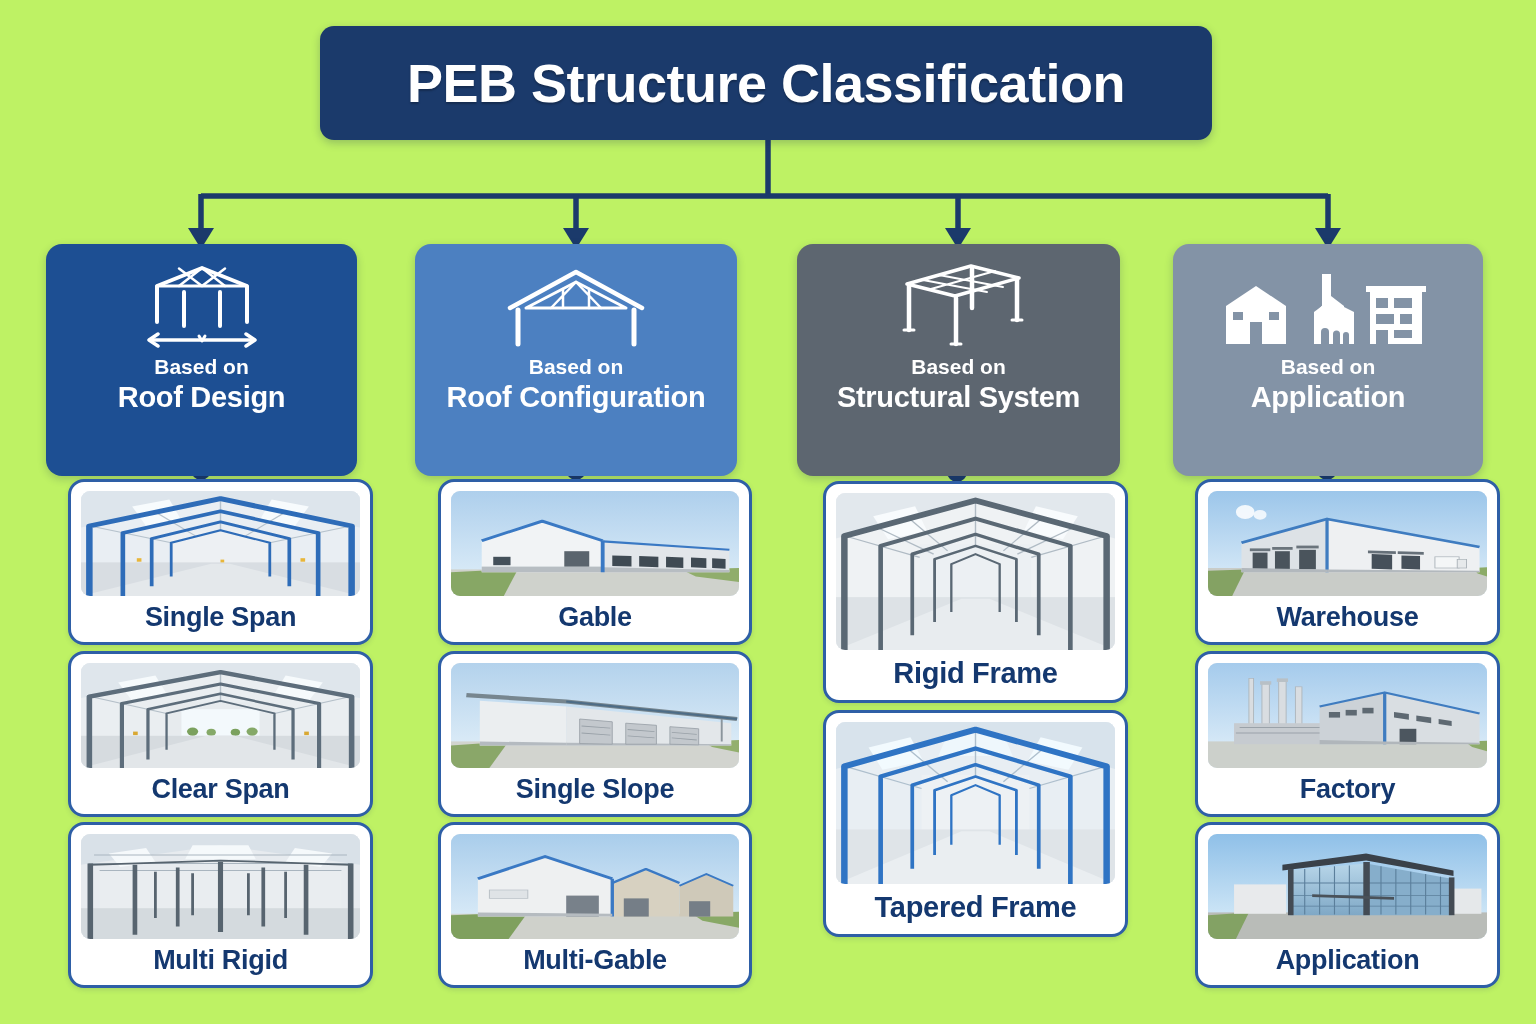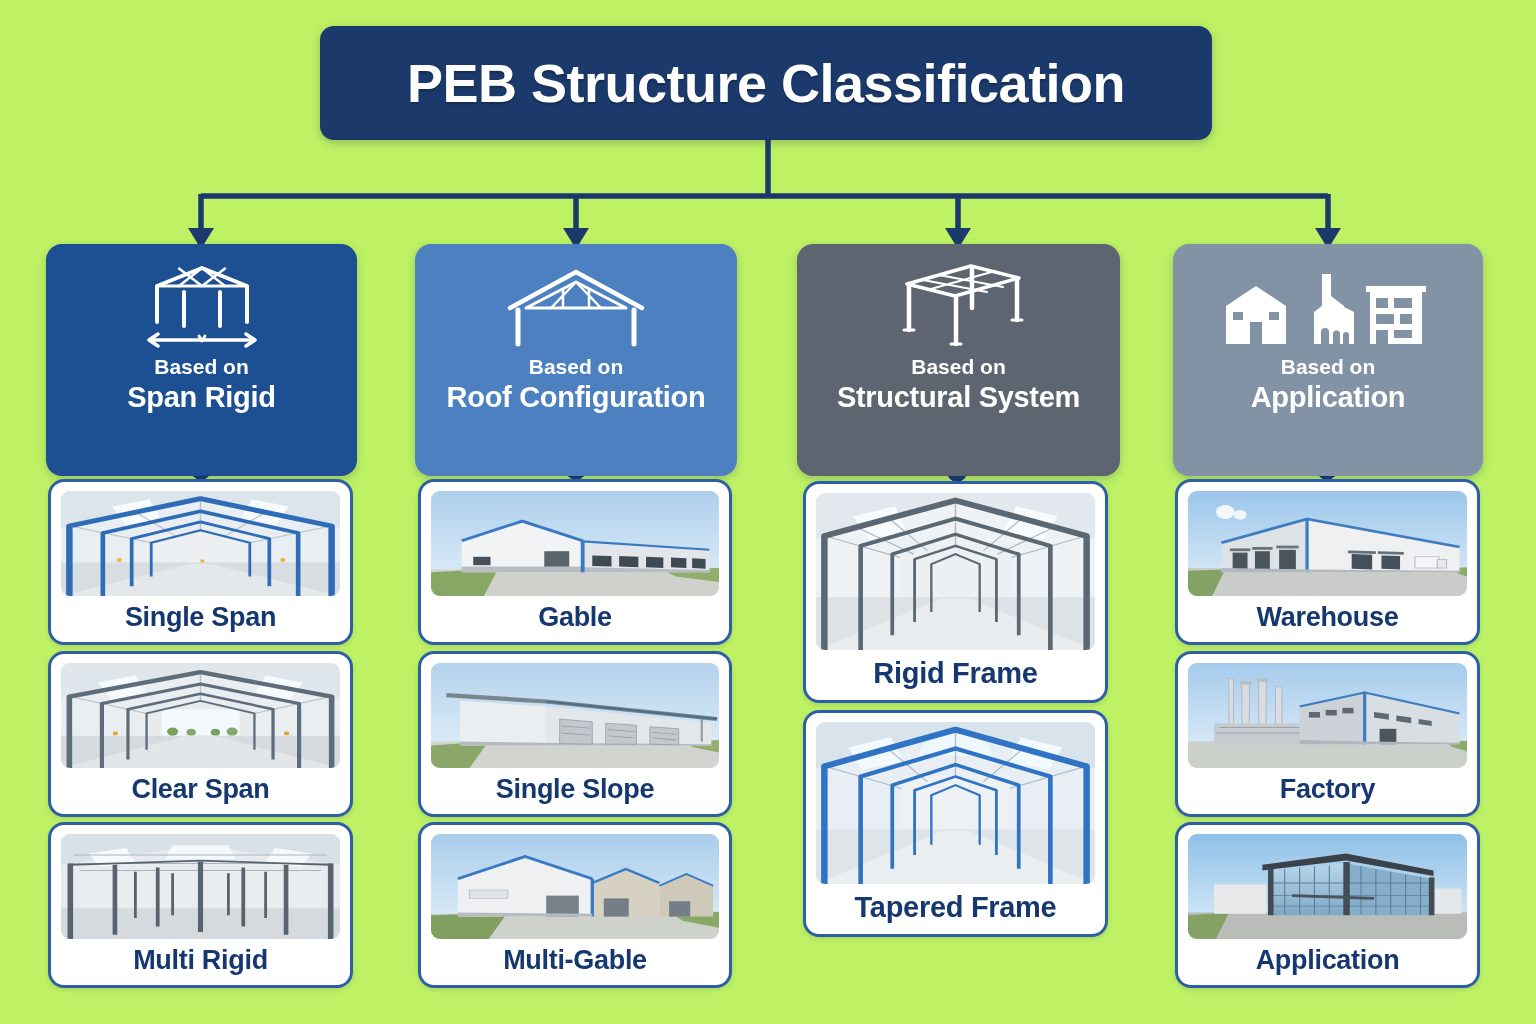--- a/index.html
+++ b/index.html
@@ -12,21 +12,21 @@
   .title-box span{color:#fff;font-size:54px;font-weight:bold;letter-spacing:-.5px;
              text-shadow:0 2px 2px rgba(0,0,0,.25);}
   .cat-box{position:absolute;top:244px;height:232px;border-radius:16px;color:#fff;
            display:flex;flex-direction:column;align-items:center;justify-content:flex-start;
            padding-top:12px;box-sizing:border-box;box-shadow:0 3px 8px rgba(20,40,80,.22);}
   .cat-icon{height:96px;display:flex;align-items:center;justify-content:center;}
   .cat-line1{font-size:21px;font-weight:bold;margin-top:2px;line-height:26px;}
   .cat-line2{font-size:29px;font-weight:bold;line-height:34px;letter-spacing:-.3px;}
   .card{position:absolute;background:#fff;border:3px solid #2e5fa6;border-radius:16px;
         box-sizing:border-box;padding:9px 10px 4px 10px;display:flex;flex-direction:column;
-        box-shadow:0 2px 5px rgba(40,60,100,.15);}
+        box-shadow:0 2px 5px rgba(40,60,100,.15);margin-left:20px;}
   .photo{flex:1;min-height:0;border-radius:9px;overflow:hidden;background:#dfe6ec;}
   .photo svg{display:block;width:100%;height:100%;}
   .card-label{height:42px;display:flex;align-items:center;justify-content:center;
               font-size:27px;font-weight:bold;color:#14386f;letter-spacing:-.3px;}
   .col3 .card-label{height:46px;font-size:29px;}
 </style>
 </head>
 <body>
 
 <div class="canvas">
@@ -66,21 +66,21 @@
         <path d="M30,66 V30 L75,12 L120,30 V66"></path>
         <path d="M30,30 H120" stroke-width="3"></path>
         <path d="M52,12.5 L75,30 M75,12 L52,30 M98,12.5 L75,30 M75,12 L98,30" stroke-width="2.5"></path>
         <path d="M57,70 V36 M93,70 V36" stroke-width="4"></path>
         <path d="M23,84 H127" stroke-width="3.5"></path>
         <path d="M31,78 L22,84 L31,90 M119,78 L128,84 L119,90" stroke-width="3.5"></path>
         <path d="M72,80 L75,85 L78,80" stroke-width="3"></path>
       </svg>
     </div>
     <div class="cat-line1">Based on</div>
-    <div class="cat-line2">Span Rigid</div>
+    <div class="cat-line2">Roof Design</div>
   </div>
 
   <div class="cat-box" style="left: 415px; width: 322px; background: rgb(76, 128, 193);">
     <div class="cat-icon">
       <svg width="160" height="96" viewBox="0 0 160 96" fill="none" stroke="#fff" stroke-width="4.5" stroke-linecap="round" stroke-linejoin="round">
         <path d="M14,52 L80,16 L146,52"></path>
         <path d="M30,52 L80,26 L130,52 M30,52 H130" stroke-width="3"></path>
         <path d="M55,52 L80,26 M105,52 L80,26 M67,33 L67,52 M93,33 L93,52" stroke-width="2.5"></path>
         <path d="M22,54 V88 M138,54 V88" stroke-width="5"></path>
       </svg>

